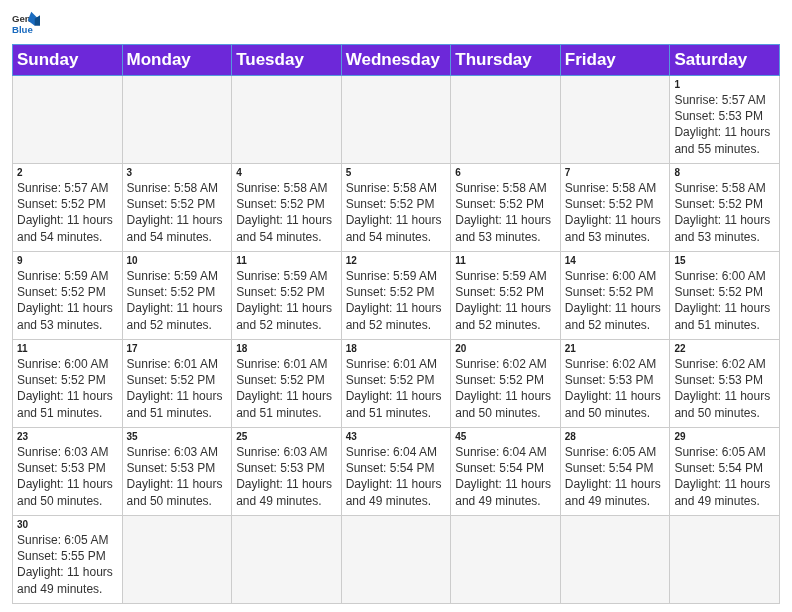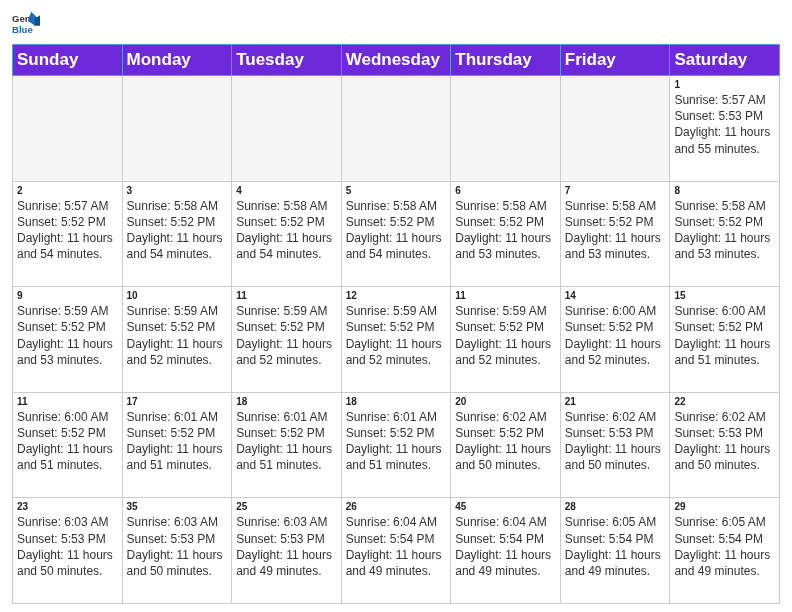--- a/index.html
+++ b/index.html
@@ -306,21 +306,21 @@
 and 50 minutes.</div>
           </td>
           <td>
             <span class="day-num">25</span>
             <div class="day-info" style="white-space: pre-line;">Sunrise: 6:03 AM
 Sunset: 5:53 PM
 Daylight: 11 hours
 and 49 minutes.</div>
           </td>
           <td>
-            <span class="day-num">26</span>
+            <span class="day-num">43</span>
             <div class="day-info" style="white-space: pre-line;">Sunrise: 6:04 AM
 Sunset: 5:54 PM
 Daylight: 11 hours
 and 49 minutes.</div>
           </td>
           <td>
             <span class="day-num">45</span>
             <div class="day-info" style="white-space: pre-line;">Sunrise: 6:04 AM
 Sunset: 5:54 PM
 Daylight: 11 hours
@@ -333,16 +333,31 @@
 Daylight: 11 hours
 and 49 minutes.</div>
           </td>
           <td>
             <span class="day-num">29</span>
             <div class="day-info" style="white-space: pre-line;">Sunrise: 6:05 AM
 Sunset: 5:54 PM
 Daylight: 11 hours
 and 49 minutes.</div>
           </td>
+        </tr>
+        <tr>
+          <td class="last-row">
+            <span class="day-num">30</span>
+            <div class="day-info" style="white-space: pre-line;">Sunrise: 6:05 AM
+Sunset: 5:55 PM
+Daylight: 11 hours
+and 49 minutes.</div>
+          </td>
+          <td class="empty last-row"></td>
+          <td class="empty last-row"></td>
+          <td class="empty last-row"></td>
+          <td class="empty last-row"></td>
+          <td class="empty last-row"></td>
+          <td class="empty last-row"></td>
         </tr>
       </tbody>
   </table>
 </div>
 
 </body></html>

